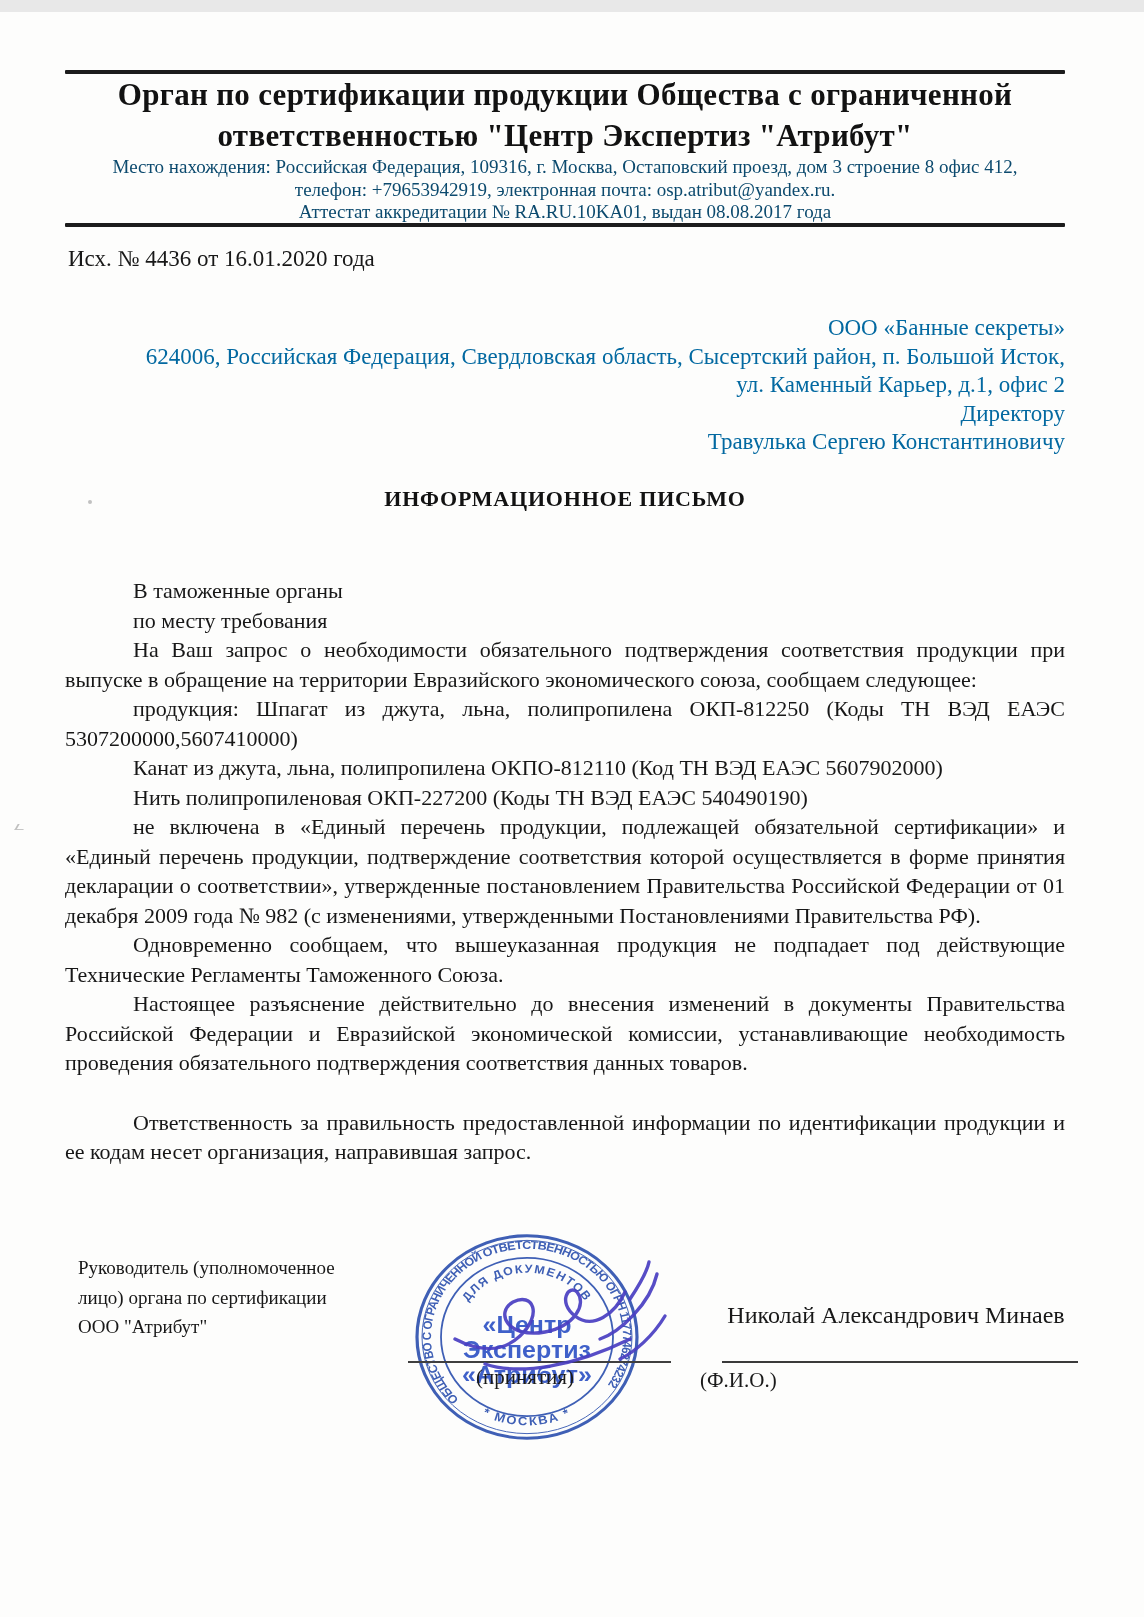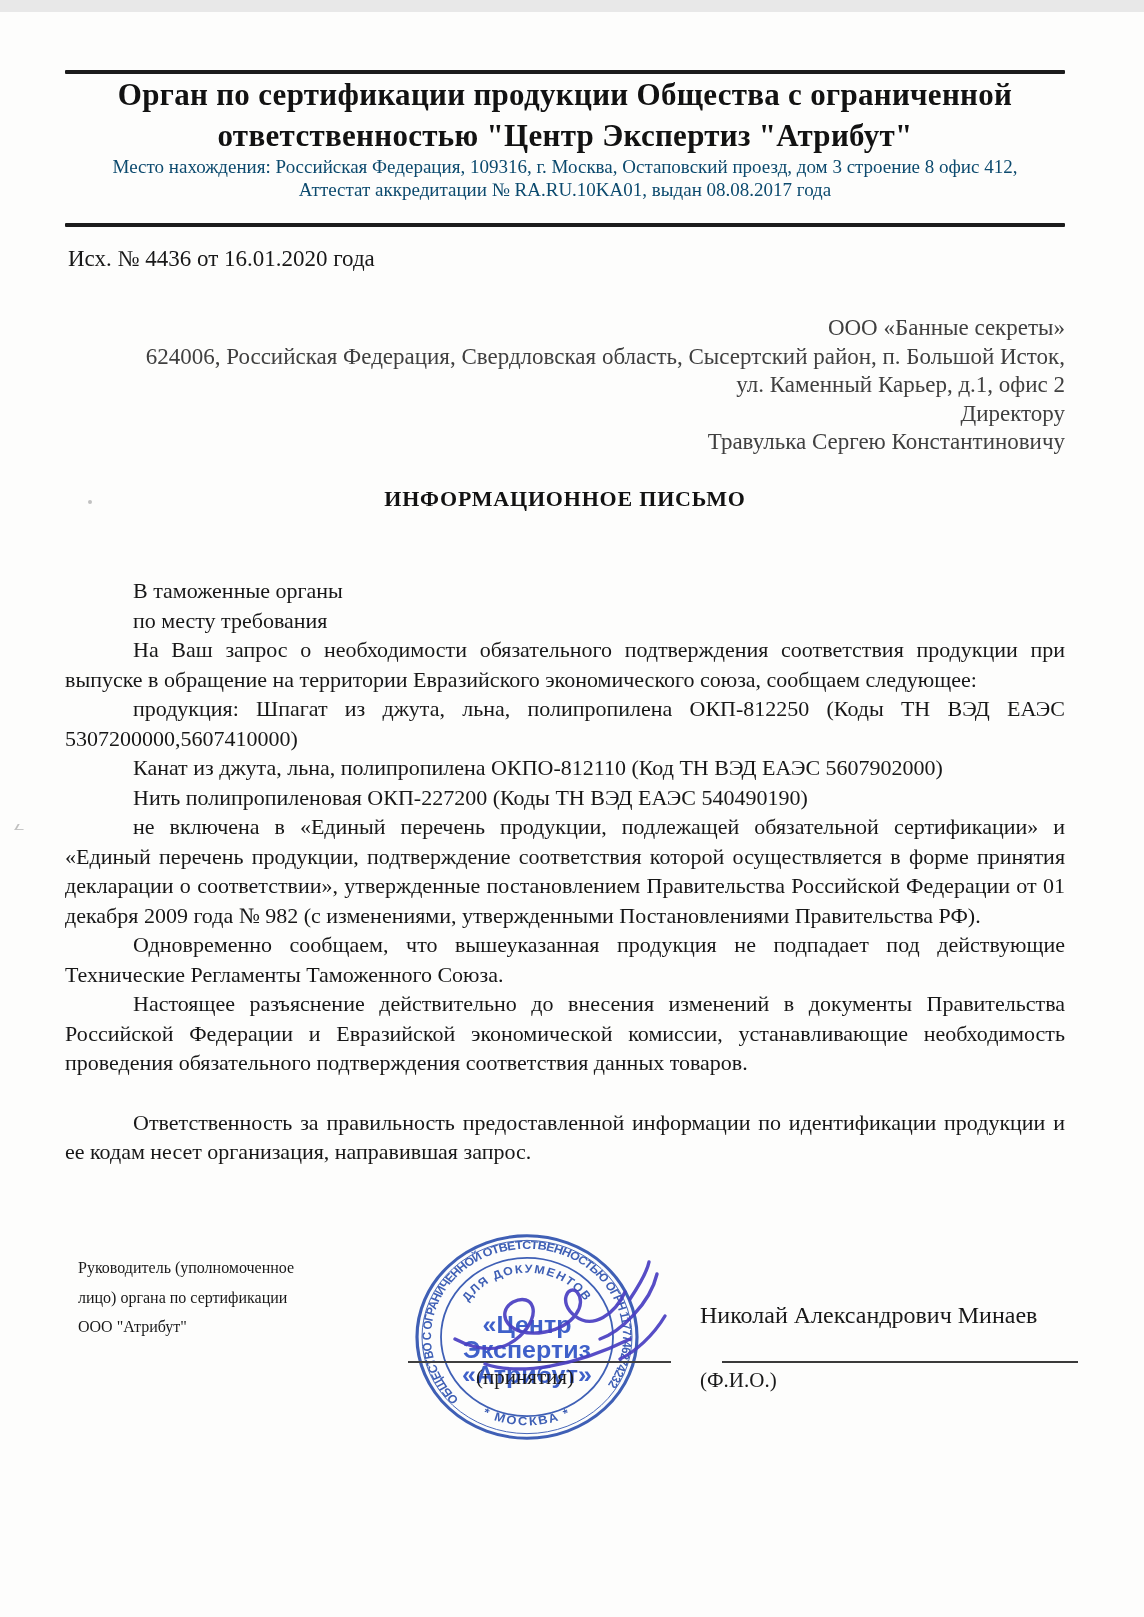--- a/index.html
+++ b/index.html
@@ -14,38 +14,38 @@
   }
   .rule{position:absolute;left:65px;width:1000px;height:4px;background:#1c1c1c;border-radius:1px;}
   .rule-top{top:58px;}
   .rule-bottom{top:211px;height:4px;}
   .org-name{position:absolute;left:65px;top:62px;width:1000px;text-align:center;
     font-weight:bold;font-size:31px;line-height:41px;letter-spacing:0.3px;color:#121212;}
   .org-addr{position:absolute;left:65px;top:144px;width:1000px;text-align:center;
     font-size:19px;line-height:22.5px;color:#0c4a6e;}
   .outgoing{position:absolute;left:68px;top:234px;font-size:23px;color:#181818;text-align:right;}
   .recipient{position:absolute;left:65px;top:302px;width:1000px;text-align:right;
-    font-size:23px;line-height:28.5px;color:#404040;}
+    font-size:23px;line-height:28.5px;color:#0369a1;}
   .letter-title{position:absolute;left:65px;top:474px;width:1000px;text-align:center;
     font-weight:bold;font-size:22px;letter-spacing:0.8px;color:#121212;}
   .body-text{position:absolute;left:65px;top:564px;width:1000px;
     font-size:22px;line-height:29.5px;color:#171717;}
   .body-text p{margin:0;text-indent:68px;}
   .body-text p.j{text-align:justify;}
   .body-text p.gap{margin-top:30px;}
   .signer-role{position:absolute;left:78px;top:1241px;width:340px;
-    font-size:16px;line-height:29.5px;color:#181818;}
+    font-size:19px;line-height:29.5px;color:#181818;}
   .signer-role span{display:block;}
   .stamp-wrap{position:absolute;left:414px;top:1222px;width:226px;height:206px;z-index:1;}
   .sig-overlay{position:absolute;left:425px;top:1232px;width:250px;height:145px;z-index:4;pointer-events:none;}
   .sig-line{position:absolute;left:408px;top:1349px;width:263px;height:0;
     border-top:2px solid #3f3f3f;z-index:2;}
   .sig-caption{position:absolute;left:435px;top:1353px;width:180px;text-align:center;
     font-size:21px;color:#1a1a1a;z-index:3;}
-  .fio-name{position:absolute;left:700px;top:1290px;width:392px;
+  .fio-name{position:absolute;left:700px;top:1290px;width:392px;text-align:center;
     font-size:24px;color:#181818;}
   .fio-line{position:absolute;left:722px;top:1349px;width:356px;height:0;border-top:2px solid #3a3a3a;}
   .fio-caption{position:absolute;left:700px;top:1356px;width:392px;text-align:left;
     font-size:21px;color:#1a1a1a;}
   .speck1{position:absolute;left:88px;top:488px;width:4px;height:4px;background:#9a9a9a;border-radius:50%;opacity:.6;}
   .speck2{position:absolute;left:16px;top:812px;width:7px;height:5px;border-left:2px solid #8f8f8f;
     border-bottom:1px solid #9a9a9a;transform:skewX(-30deg);opacity:.55;}
   .stamp-text{font-family:"Liberation Sans", sans-serif;font-weight:bold;}
 </style>
 </head>
@@ -55,20 +55,21 @@
 
   <div class="rule rule-top"></div>
 
   <div class="org-name">
     <div>Орган по сертификации продукции Общества с ограниченной</div>
     <div>ответственностью "Центр Экспертиз "Атрибут"</div>
   </div>
 
   <div class="org-addr">
     <div>Место нахождения: Российская Федерация, 109316, г. Москва, Остаповский проезд, дом 3 строение 8 офис 412,</div>
+    <div>телефон: +79653942919, электронная почта: osp.atribut@yandex.ru.</div>
     <div>Аттестат аккредитации № RA.RU.10KA01, выдан 08.08.2017 года</div>
   </div>
 
   <div class="rule rule-bottom"></div>
 
   <div class="outgoing">Исх. № 4436 от 16.01.2020 года</div>
 
   <div class="recipient">
     <div>ООО «Банные секреты»</div>
     <div>624006, Российская Федерация, Свердловская область, Сысертский район, п. Большой Исток,</div>

